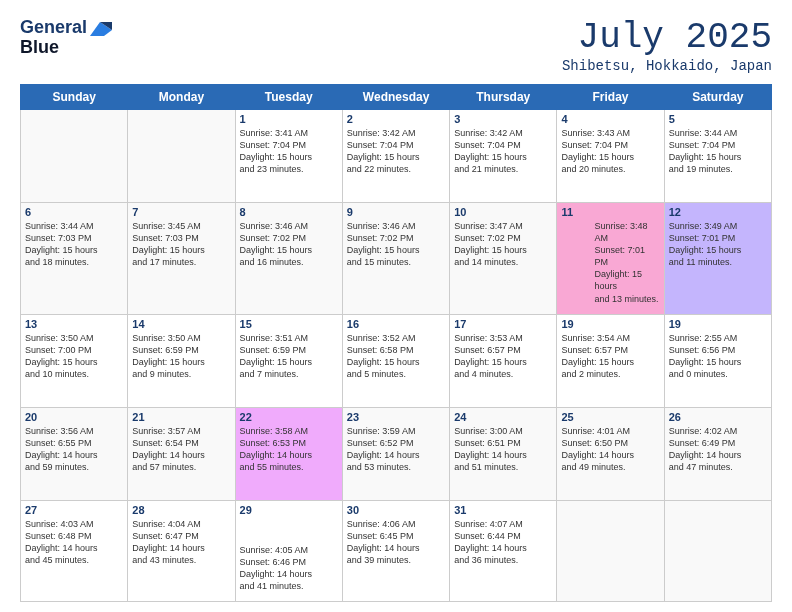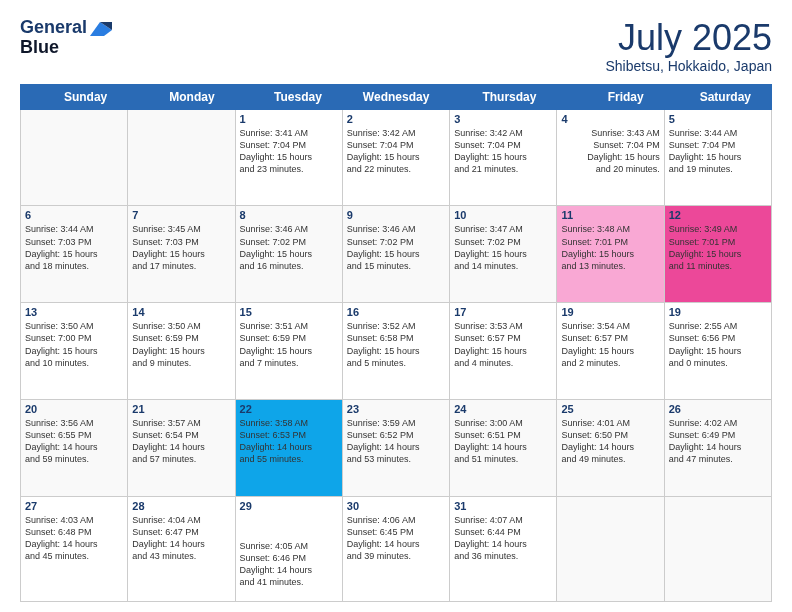--- a/index.html
+++ b/index.html
@@ -33,20 +33,21 @@
       font-weight: bold;
       color: #1a3a6b;
       line-height: 1.1;
     }
     .logo-row {
       display: flex;
       align-items: center;
     }
     .title-area {
       text-align: right;
+      font-family: Liberation Mono, monospace;
     }
     .month-title {
       font-size: 36px;
       font-weight: normal;
       color: #1a3a6b;
       line-height: 1.1;
     }
     .subtitle {
       font-size: 14px;
       color: #1a3a6b;
@@ -57,21 +58,21 @@
       border-collapse: collapse;
       width: 100%;
       table-layout: fixed;
     }
     .calendar th {
       background: #2a6ab5;
       color: #fff;
       font-size: 12px;
       font-weight: bold;
       padding: 5px 20px;
-      text-align: right;
+      text-align: center;
       border: 1px solid #2a6ab5;
     }
     .calendar td {
       border: 1px solid #ccc;
       vertical-align: top;
       padding: 3px 4px;
       font-size: 9.5px;
       color: #333;
       height: 88px;
       width: 14.28%;
@@ -151,21 +152,21 @@
           </td>
           <td>
             <span class="day-num">3</span>
             <div class="day-info" style="white-space: pre-line;">Sunrise: 3:42 AM
 Sunset: 7:04 PM
 Daylight: 15 hours
 and 21 minutes.</div>
           </td>
           <td>
             <span class="day-num">4</span>
-            <div class="day-info" style="white-space: pre-line; text-align: right;">Sunrise: 3:43 AM
+            <div class="day-info" style="white-space: pre-line;">Sunrise: 3:43 AM
 Sunset: 7:04 PM
 Daylight: 15 hours
 and 20 minutes.</div>
           </td>
           <td>
             <span class="day-num">5</span>
             <div class="day-info" style="white-space: pre-line;">Sunrise: 3:44 AM
 Sunset: 7:04 PM
 Daylight: 15 hours
 and 19 minutes.</div>
@@ -202,26 +203,26 @@
           </td>
           <td style="background: rgb(249, 249, 249);">
             <span class="day-num">10</span>
             <div class="day-info" style="white-space: pre-line;">Sunrise: 3:47 AM
 Sunset: 7:02 PM
 Daylight: 15 hours
 and 14 minutes.</div>
           </td>
           <td style="background: #f9a8d4;">
             <span class="day-num">11</span>
-            <div class="day-info" style="white-space: pre-line;">Sunrise: 3:48 AM
+            <div class="day-info" style="white-space: pre-line; margin-left: 33px;">Sunrise: 3:48 AM
 Sunset: 7:01 PM
 Daylight: 15 hours
 and 13 minutes.</div>
           </td>
-          <td style="background: #ec4899; margin-left: 10px;">
+          <td style="background: #c4b5fd; margin-left: 10px;">
             <span class="day-num">12</span>
             <div class="day-info" style="white-space: pre-line;">Sunrise: 3:49 AM
 Sunset: 7:01 PM
 Daylight: 15 hours
 and 11 minutes.</div>
           </td>
         </tr>
         <tr>
           <td>
             <span class="day-num">13</span>
@@ -281,21 +282,21 @@
 Daylight: 14 hours
 and 59 minutes.</div>
           </td>
           <td style="background: rgb(249, 249, 249);">
             <span class="day-num">21</span>
             <div class="day-info" style="white-space: pre-line;">Sunrise: 3:57 AM
 Sunset: 6:54 PM
 Daylight: 14 hours
 and 57 minutes.</div>
           </td>
-          <td style="background: #0ea5e9;">
+          <td style="background: #f0abfc;">
             <span class="day-num">22</span>
             <div class="day-info" style="white-space: pre-line;">Sunrise: 3:58 AM
 Sunset: 6:53 PM
 Daylight: 14 hours
 and 55 minutes.</div>
           </td>
           <td style="background: rgb(249, 249, 249);">
             <span class="day-num">23</span>
             <div class="day-info" style="white-space: pre-line;">Sunrise: 3:59 AM
 Sunset: 6:52 PM

